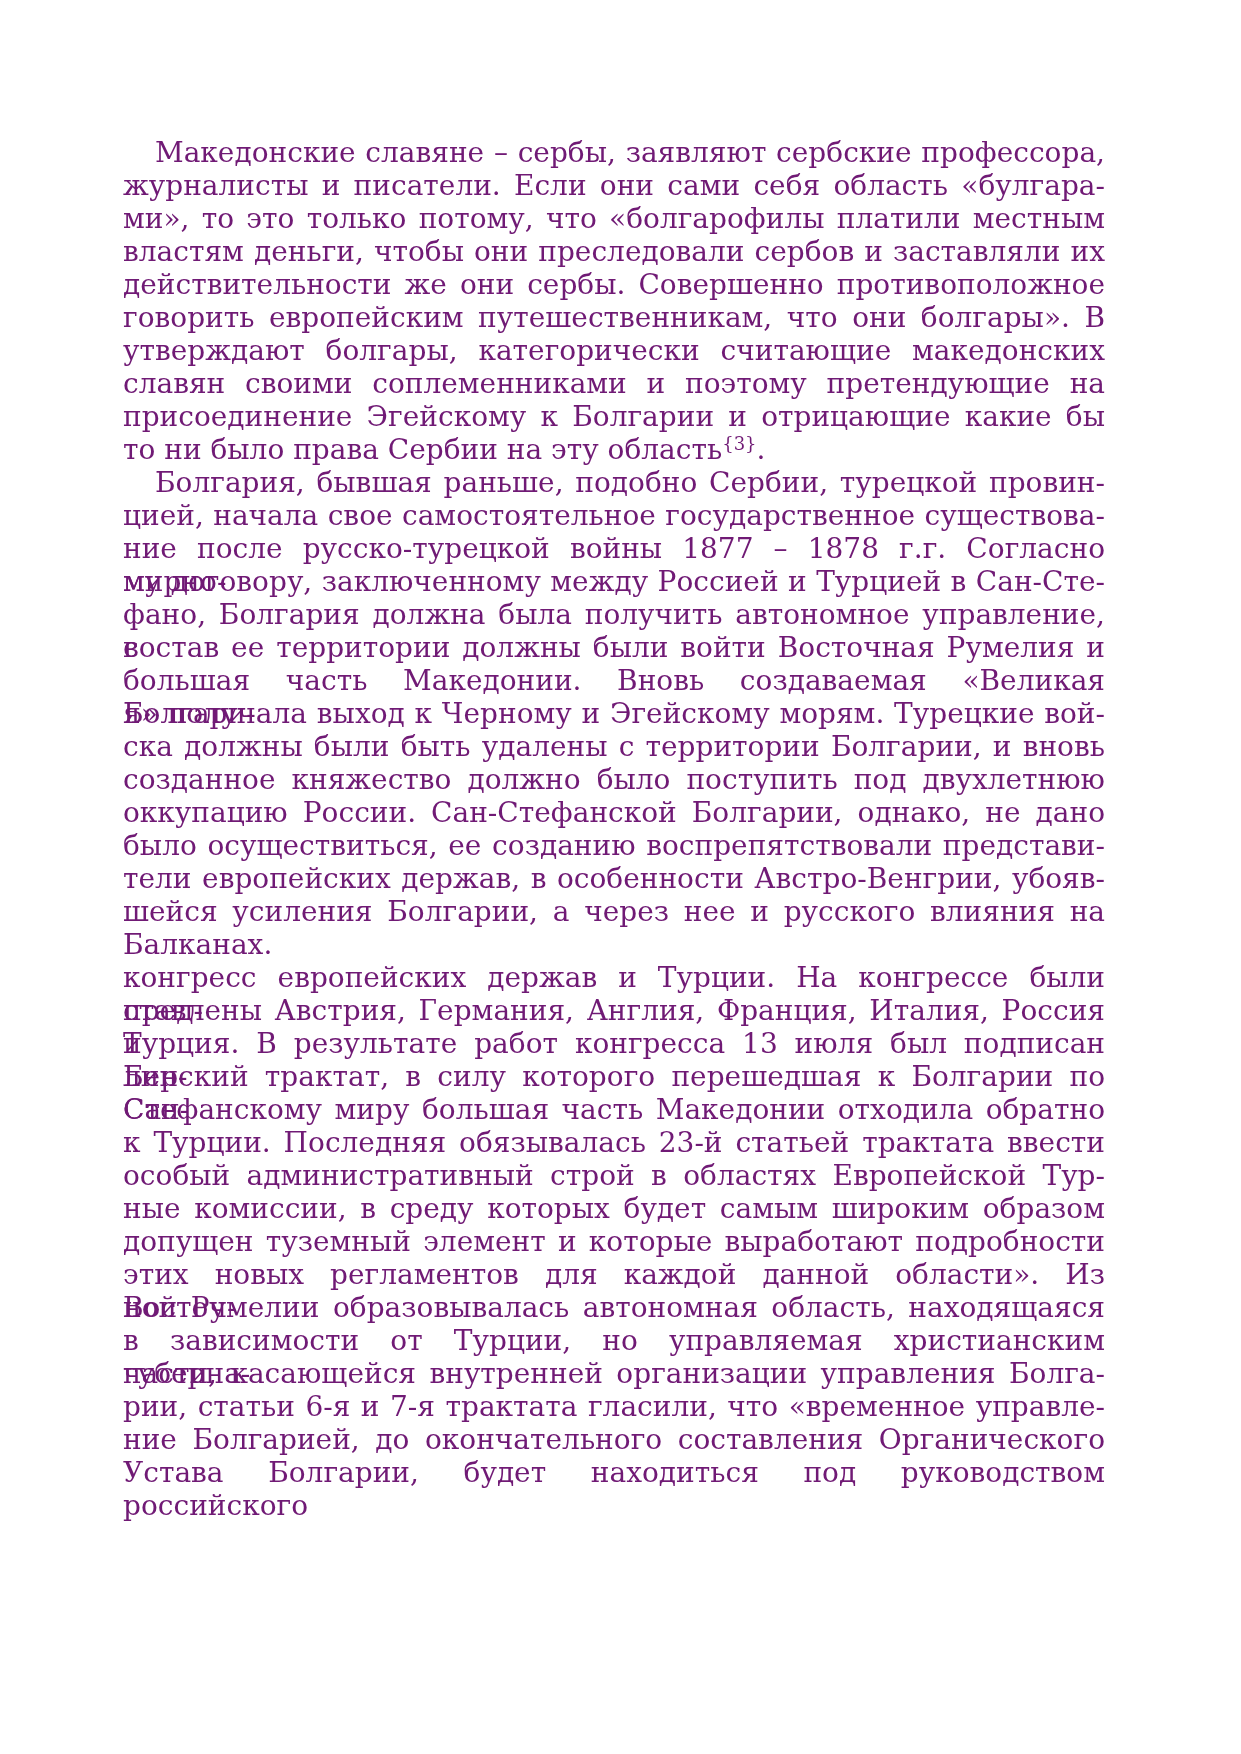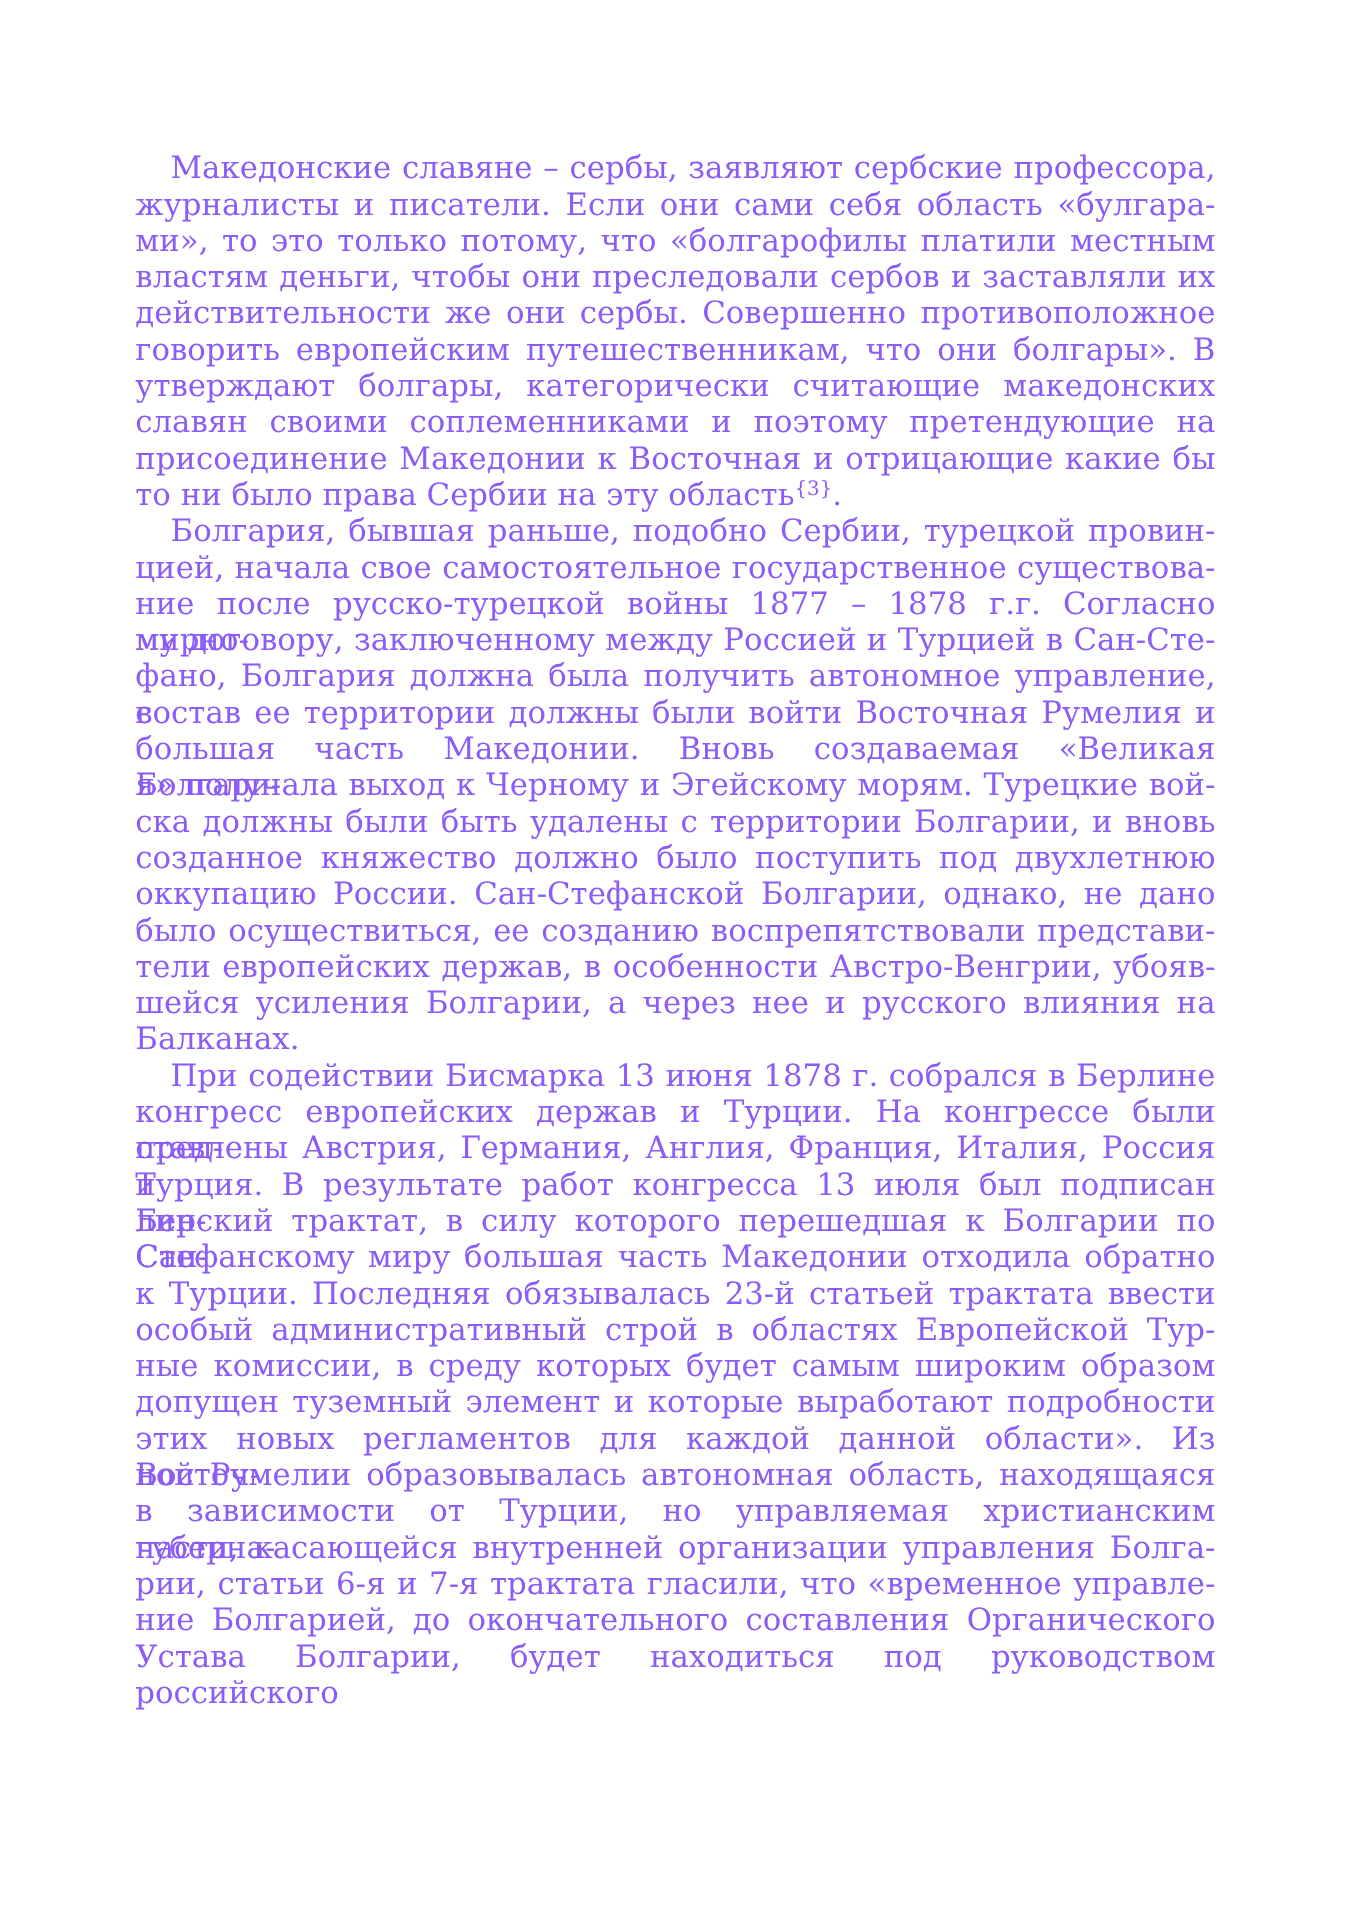--- a/index.html
+++ b/index.html
@@ -19,21 +19,21 @@
     background: #ffffff;
   }
   .text-block {
     position: absolute;
     left: 123px;
     top: 136px;
     width: 982px;
     font-family: "DejaVu Serif", "Liberation Serif", serif;
     font-size: 28px;
     line-height: 33px;
-    color: #8b5cf6;
+    color: #701a75;
     -webkit-font-smoothing: antialiased;
   }
   .line {
     text-align: justify;
     text-align-last: justify;
     height: 33px;
   }
   .line.para-end {
     text-align-last: left;
   }
@@ -54,38 +54,37 @@
 <main class="page">
   <div class="text-block">
       <div class="line indent">Македонские славяне – сербы, заявляют сербские профессора,</div>
       <div class="line">журналисты и писатели. Если они сами себя область «булгара-</div>
       <div class="line">ми», то это только потому, что «болгарофилы платили местным</div>
       <div class="line">властям деньги, чтобы они преследовали сербов и заставляли их</div>
       <div class="line">действительности же они сербы. Совершенно противоположное</div>
       <div class="line">говорить европейским путешественникам, что они болгары». В</div>
       <div class="line">утверждают болгары, категорически считающие македонских</div>
       <div class="line">славян своими соплеменниками и поэтому претендующие на</div>
-      <div class="line">присоединение Македонии к Восточная и отрицающие какие бы</div>
+      <div class="line">присоединение Эгейскому к Болгарии и отрицающие какие бы</div>
       <div class="line para-end"><span>то ни было права Сербии на эту область</span><sup class="fnref">{3}</sup><span>.</span></div>
       <div class="line indent">Болгария, бывшая раньше, подобно Сербии, турецкой провин-</div>
       <div class="line">цией, начала свое самостоятельное государственное существова-</div>
       <div class="line">ние после русско-турецкой войны 1877 – 1878 г.г. Согласно мирно-</div>
       <div class="line">му договору, заключенному между Россией и Турцией в Сан-Сте-</div>
       <div class="line">фано, Болгария должна была получить автономное управление, в</div>
       <div class="line">состав ее территории должны были войти Восточная Румелия и</div>
       <div class="line">большая часть Македонии. Вновь создаваемая «Великая Болгари-</div>
       <div class="line">я» получала выход к Черному и Эгейскому морям. Турецкие вой-</div>
       <div class="line">ска должны были быть удалены с территории Болгарии, и вновь</div>
       <div class="line">созданное княжество должно было поступить под двухлетнюю</div>
       <div class="line">оккупацию России. Сан-Стефанской Болгарии, однако, не дано</div>
       <div class="line">было осуществиться, ее созданию воспрепятствовали представи-</div>
       <div class="line">тели европейских держав, в особенности Австро-Венгрии, убояв-</div>
       <div class="line">шейся усиления Болгарии, а через нее и русского влияния на</div>
       <div class="line para-end">Балканах.</div>
-      <div class="line indent">При содействии Бисмарка 13 июня 1878 г. собрался в Берлине</div>
       <div class="line">конгресс европейских держав и Турции. На конгрессе были пред-</div>
       <div class="line">ставлены Австрия, Германия, Англия, Франция, Италия, Россия и</div>
       <div class="line">Турция. В результате работ конгресса 13 июля был подписан Бер-</div>
       <div class="line">линский трактат, в силу которого перешедшая к Болгарии по Сан-</div>
       <div class="line">Стефанскому миру большая часть Македонии отходила обратно</div>
       <div class="line">к Турции. Последняя обязывалась 23-й статьей трактата ввести</div>
       <div class="line">особый административный строй в областях Европейской Тур-</div>
       <div class="line">ные комиссии, в среду которых будет самым широким образом</div>
       <div class="line">допущен туземный элемент и которые выработают подробности</div>
       <div class="line">этих новых регламентов для каждой данной области». Из Восточ-</div>

